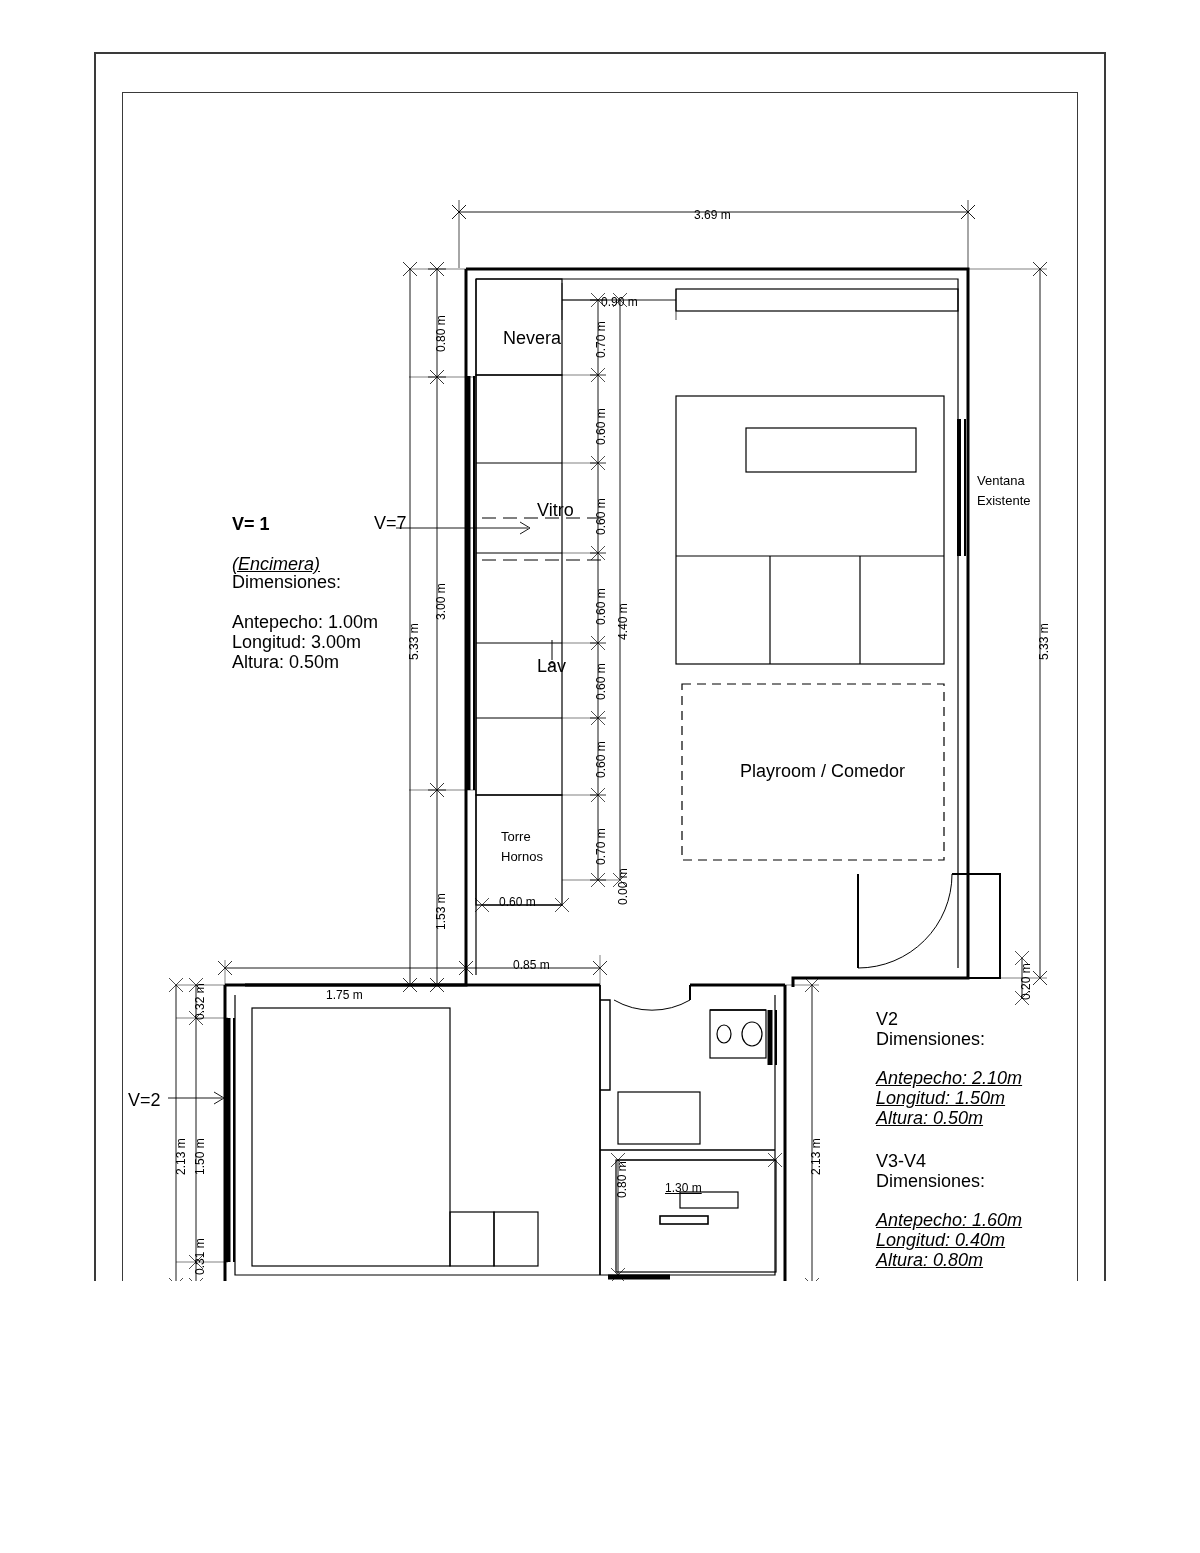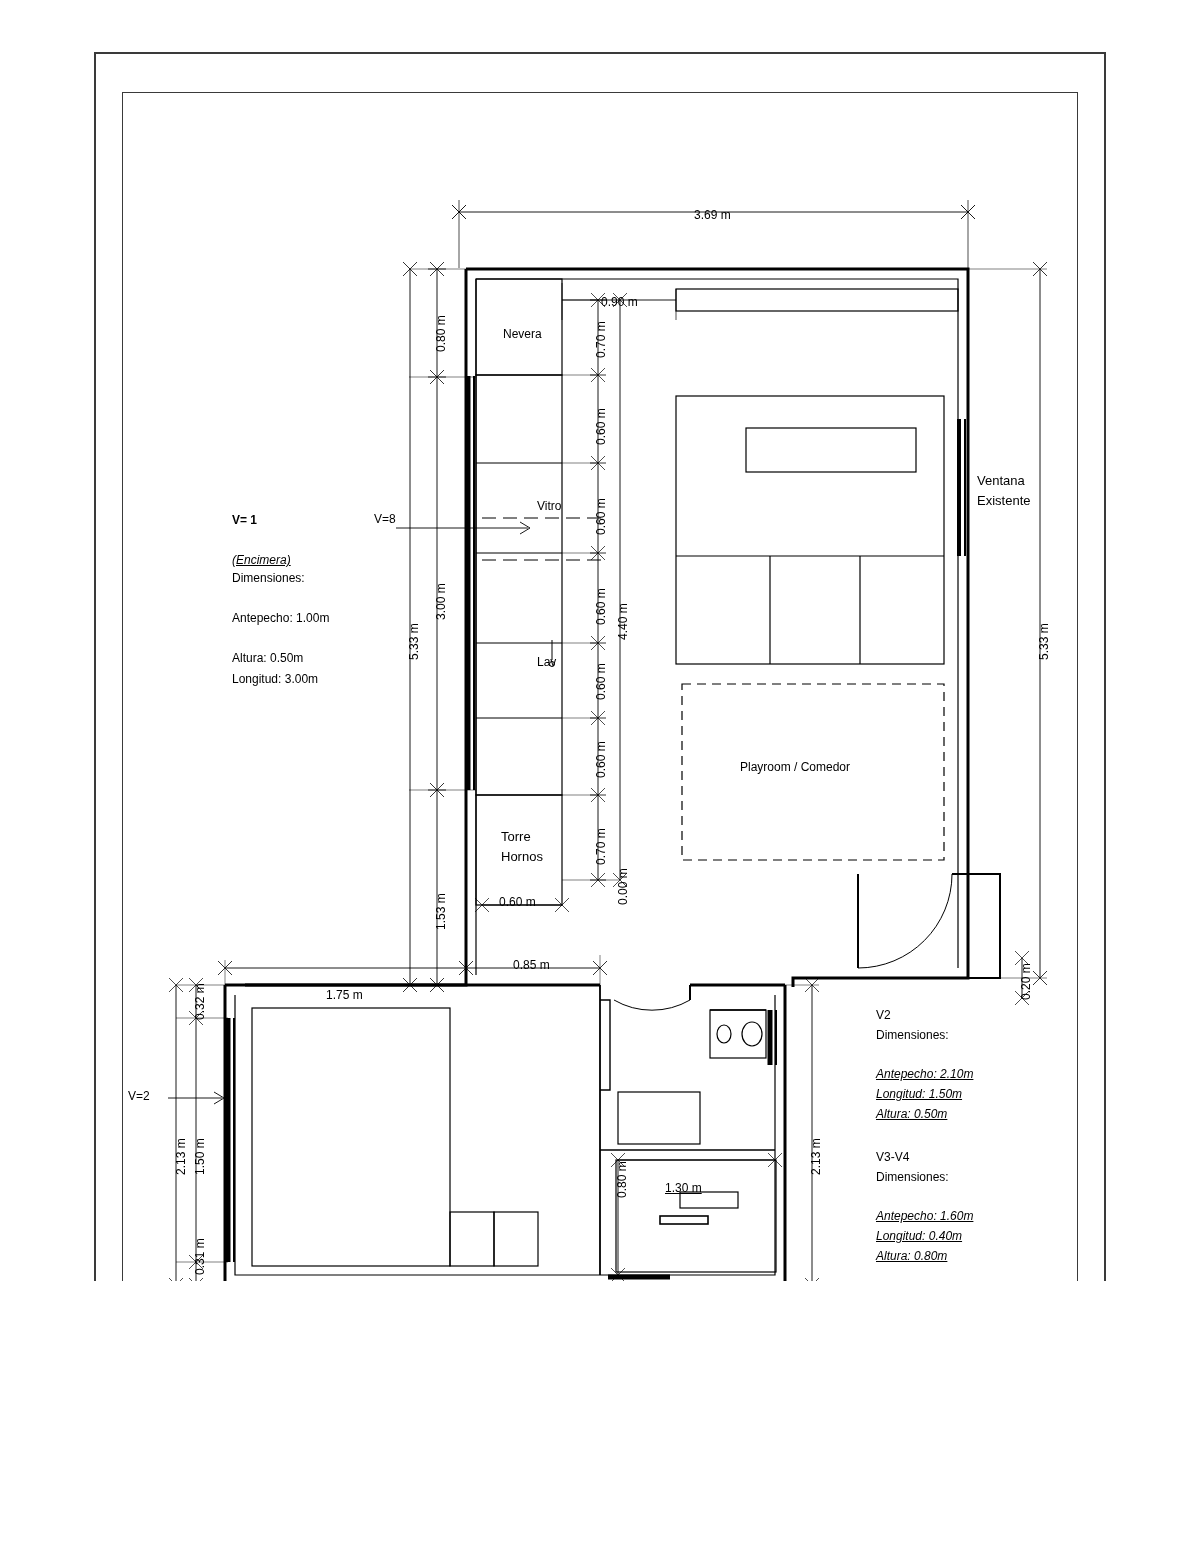--- a/index.html
+++ b/index.html
@@ -38,21 +38,21 @@
   }
   svg.plan {
     position: absolute;
     left: 0;
     top: 0;
     width: 1200px;
     height: 1553px;
   }
   .lbl {
     position: absolute;
-    font-size: 12px;
+    font-size: 18px;
     line-height: 1.25;
     white-space: pre;
     color: #000;
   }
   .lbl.dim { font-size: 12px; }
   .lbl.vert {
     transform-origin: left top;
     transform: rotate(-90deg);
   }
   .lbl.bold { font-weight: bold; }
@@ -300,29 +300,29 @@
 
   <div class="lbl" style="left:503px; top:327px;">Nevera</div>
   <div class="lbl" style="left:537px; top:499px;">Vitro</div>
   <div class="lbl" style="left:537px; top:655px;">Lav</div>
   <div class="block" style="left:501px; top:827px;">Torre
 Hornos</div>
   <div class="lbl" style="left:740px; top:760px;">Playroom / Comedor</div>
 
   <div class="block" style="left:977px; top:471px;">Ventana
 Existente</div>
-  <div class="lbl" style="left:374px; top:512px;">V=8</div>
+  <div class="lbl" style="left:374px; top:512px;">V=7</div>
   <div class="lbl" style="left:628px; top:1320px;">V=3</div>
   <div class="lbl" style="left:128px; top:1089px;">V=2</div>
 
   <div class="lbl bold" style="left:232px; top:513px;">V= 1</div>
   <div class="lbl ul" style="left:232px; top:553px;">(Encimera)</div>
   <div class="lbl" style="left:232px; top:571px;">Dimensiones:</div>
   <div class="lbl" style="left:232px; top:611px;">Antepecho: 1.00m</div>
-  <div class="lbl" style="left:232px; top:631px;margin-top:41px;">Longitud: 3.00m</div>
+  <div class="lbl" style="left:232px; top:631px;">Longitud: 3.00m</div>
   <div class="lbl" style="left:232px; top:651px;">Altura: 0.50m</div>
 
   <div class="lbl" style="left:876px; top:1008px;text-align:right;">V2</div>
   <div class="lbl" style="left:876px; top:1028px;">Dimensiones:</div>
   <div class="lbl ul" style="left:876px; top:1067px;">Antepecho: 2.10m</div>
   <div class="lbl ul" style="left:876px; top:1087px;">Longitud: 1.50m</div>
   <div class="lbl ul" style="left:876px; top:1107px;">Altura: 0.50m</div>
 
   <div class="lbl" style="left:876px; top:1150px;">V3-V4</div>
   <div class="lbl" style="left:876px; top:1170px;">Dimensiones:</div>

